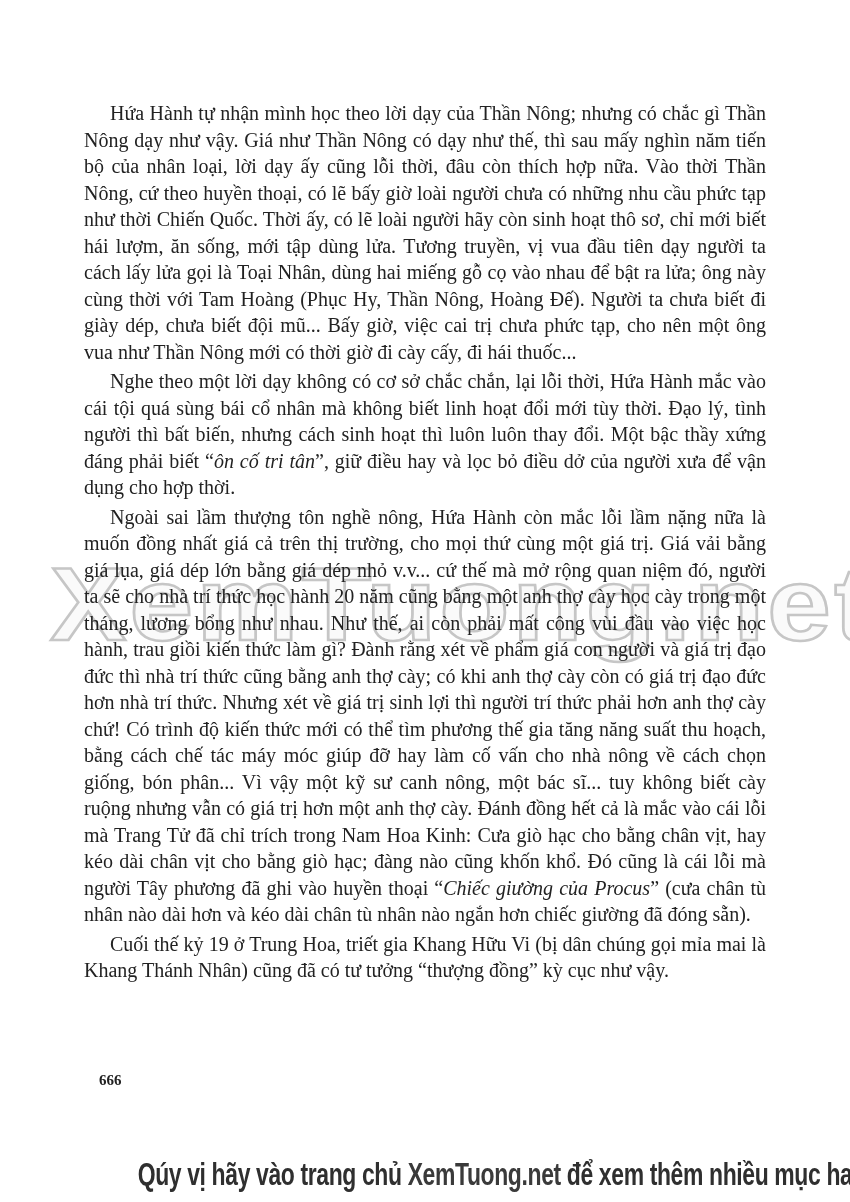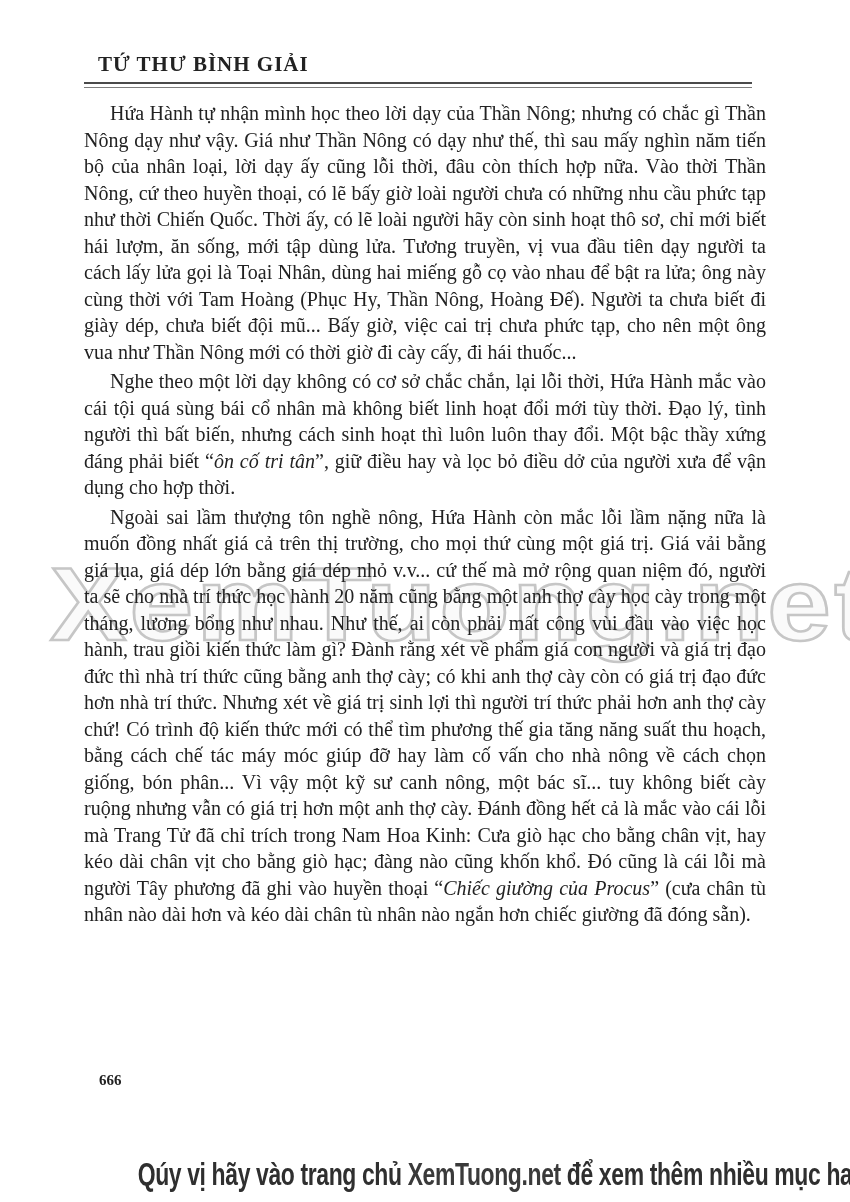--- a/index.html
+++ b/index.html
@@ -100,29 +100,26 @@
   }
   .footer-inner .site { color: var(--footer-site, #3a3a3a); }
 </style>
 </head>
 <body>
 
 <div class="page" style="--paper: #ffffff; --ink: #222222; --rule-dark: #4a4a4a; --rule-light: #7d7d7d; --watermark: #c6c6c6; --footer-ink: #2f2f2f; --footer-site: #3a3a3a;">
 
   <div class="watermark">XemTuong.net</div>
 
-  <header>
-    <div class="header-title">TỨ THƯ BÌNH GIẢI</div>
-    <div class="header-rule"></div>
-  </header>
 
   <main class="body">
       <p><span>Hứa Hành tự nhận mình học theo lời dạy của Thần Nông; nhưng có chắc gì Thần Nông dạy như vậy. Giá như Thần Nông có dạy như thế, thì sau mấy nghìn năm tiến bộ của nhân loại, lời dạy ấy cũng lỗi thời, đâu còn thích hợp nữa. Vào thời Thần Nông, cứ theo huyền thoại, có lẽ bấy giờ loài người chưa có những nhu cầu phức tạp như thời Chiến Quốc. Thời ấy, có lẽ loài người hãy còn sinh hoạt thô sơ, chỉ mới biết hái lượm, ăn sống, mới tập dùng lửa. Tương truyền, vị vua đầu tiên dạy người ta cách lấy lửa gọi là Toại Nhân, dùng hai miếng gỗ cọ vào nhau để bật ra lửa; ông này cùng thời với Tam Hoàng (Phục Hy, Thần Nông, Hoàng Đế). Người ta chưa biết đi giày dép, chưa biết đội mũ... Bấy giờ, việc cai trị chưa phức tạp, cho nên một ông vua như Thần Nông mới có thời giờ đi cày cấy, đi hái thuốc...</span></p>
       <p><span>Nghe theo một lời dạy không có cơ sở chắc chắn, lại lỗi thời, Hứa Hành mắc vào cái tội quá sùng bái cổ nhân mà không biết linh hoạt đổi mới tùy thời. Đạo lý, tình người thì bất biến, nhưng cách sinh hoạt thì luôn luôn thay đổi. Một bậc thầy xứng đáng phải biết “</span><span class="italic">ôn cố tri tân</span><span>”, giữ điều hay và lọc bỏ điều dở của người xưa để vận dụng cho hợp thời.</span></p>
       <p><span>Ngoài sai lầm thượng tôn nghề nông, Hứa Hành còn mắc lỗi lầm nặng nữa là muốn đồng nhất giá cả trên thị trường, cho mọi thứ cùng một giá trị. Giá vải bằng giá lụa, giá dép lớn bằng giá dép nhỏ v.v... cứ thế mà mở rộng quan niệm đó, người ta sẽ cho nhà trí thức học hành 20 năm cũng bằng một anh thợ cày học cày trong một tháng, lương bổng như nhau. Như thế, ai còn phải mất công vùi đầu vào việc học hành, trau giồi kiến thức làm gì? Đành rằng xét về phẩm giá con người và giá trị đạo đức thì nhà trí thức cũng bằng anh thợ cày; có khi anh thợ cày còn có giá trị đạo đức hơn nhà trí thức. Nhưng xét về giá trị sinh lợi thì người trí thức phải hơn anh thợ cày chứ! Có trình độ kiến thức mới có thể tìm phương thế gia tăng năng suất thu hoạch, bằng cách chế tác máy móc giúp đỡ hay làm cố vấn cho nhà nông về cách chọn giống, bón phân... Vì vậy một kỹ sư canh nông, một bác sĩ... tuy không biết cày ruộng nhưng vẫn có giá trị hơn một anh thợ cày. Đánh đồng hết cả là mắc vào cái lỗi mà Trang Tử đã chỉ trích trong Nam Hoa Kinh: Cưa giò hạc cho bằng chân vịt, hay kéo dài chân vịt cho bằng giò hạc; đàng nào cũng khốn khổ. Đó cũng là cái lỗi mà người Tây phương đã ghi vào huyền thoại “</span><span class="italic">Chiếc giường của Procus</span><span>” (cưa chân tù nhân nào dài hơn và kéo dài chân tù nhân nào ngắn hơn chiếc giường đã đóng sẵn).</span></p>
+      <p><span>Cuối thế kỷ 19 ở Trung Hoa, triết gia Khang Hữu Vi (bị dân chúng gọi mỉa mai là Khang Thánh Nhân) cũng đã có tư tưởng “thượng đồng” kỳ cục như vậy.</span></p>
     </main>
 
   <div class="page-number">666</div>
 
   <div class="footer">
     <span class="footer-inner"><span>Qúy vị hãy vào trang chủ </span><span class="site">XemTuong.net</span><span> để xem thêm nhiều mục hay khác</span></span>
   </div>
 
 </div>
 

